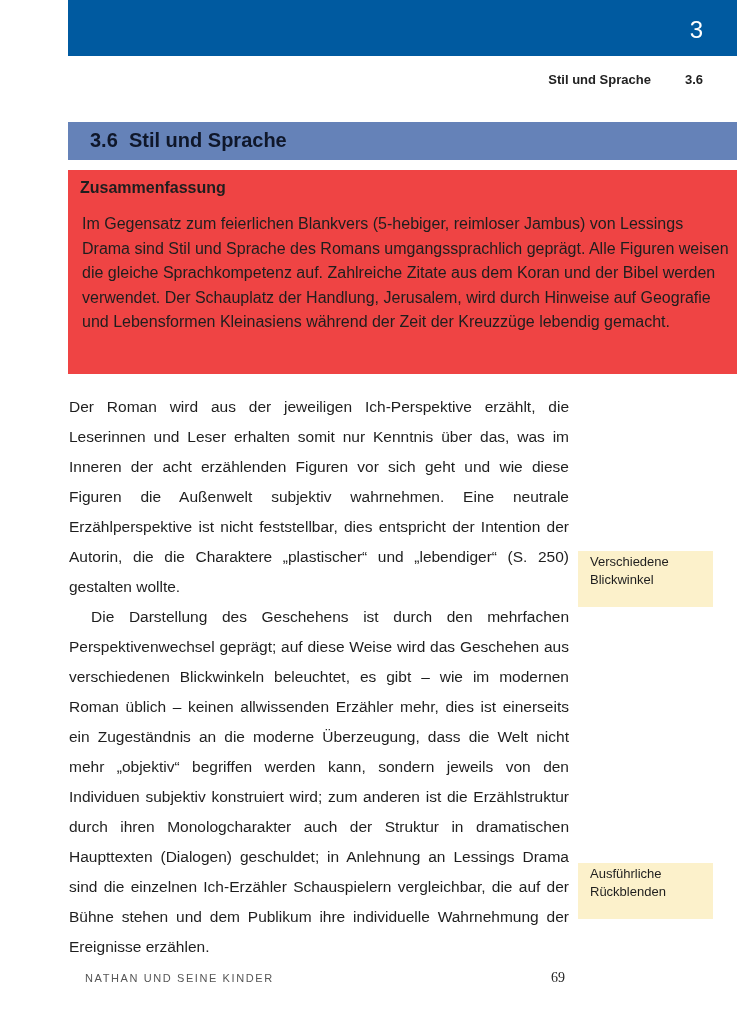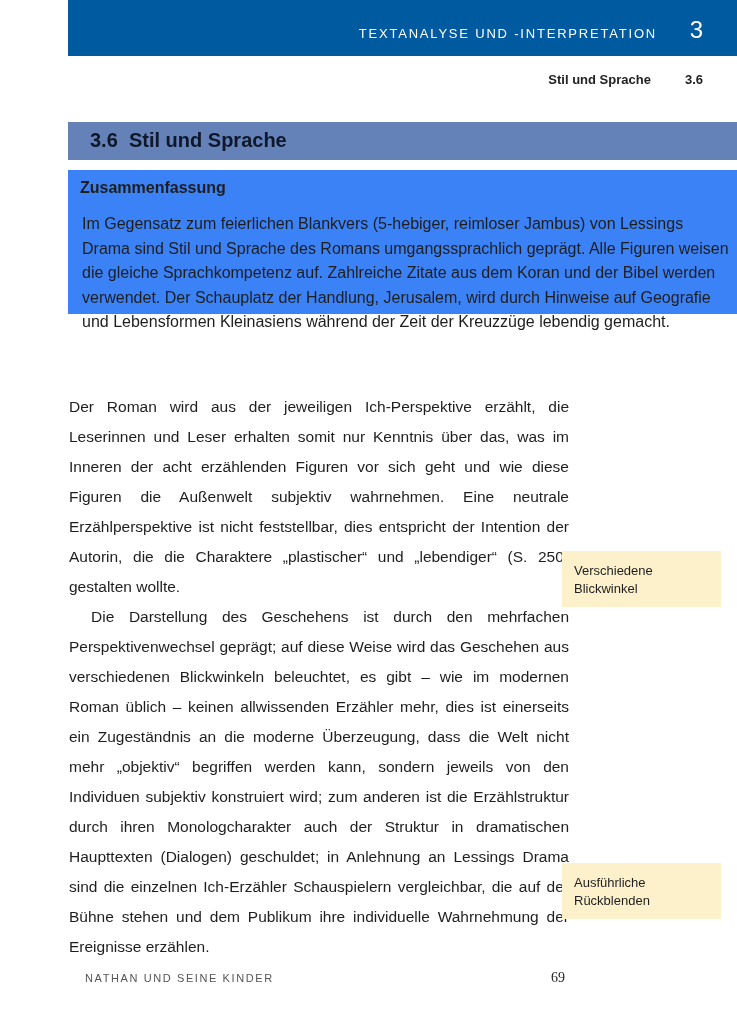--- a/index.html
+++ b/index.html
@@ -5,35 +5,34 @@
   html, body { margin:0; padding:0; }
   body { width:737px; height:1020px; background:#ffffff; position:relative; overflow:hidden;
          font-family:"Liberation Sans", sans-serif; color:#1e1e1e; }
   .top-bar { position:absolute; left:68px; top:0; width:669px; height:56px; background:#005aa0; }
   .top-bar .chapter-title { position:absolute; right:80px; top:26px; color:#fff; font-size:13px; letter-spacing:1.8px; }
   .top-bar .chapter-num { position:absolute; right:34px; top:16px; color:#fff; font-size:24px; }
   .running-head { position:absolute; right:34px; top:72px; font-size:13px; font-weight:bold; color:#222; }
   .running-head .rh-num { margin-left:34px; }
   .section-bar { position:absolute; left:68px; top:122px; width:669px; height:38px; background:#6582b8; }
   .section-bar .section-title { position:absolute; left:22px; top:7px; color:#0f172a; font-size:20px; font-weight:bold; }
-  .summary { position:absolute; left:68px; top:170px; width:669px; height:144px; background:#3b82f6; }
+  .summary { position:absolute; left:68px; top:170px; width:669px; height:204px; background:#ef4444; }
   .summary h2 { margin:0; position:absolute; left:12px; top:9px; font-size:16px; font-weight:bold; }
   .summary p { margin:2px; position:absolute; left:12px; top:40px; width:650px; font-size:16px; line-height:24.5px; }
   .body-text { position:absolute; left:69px; top:392px; width:500px; font-size:15.5px; line-height:30px; text-align:justify; }
   .body-text p { margin:0; }
   .body-text p.indent { text-indent:22px; }
-  .margin-note { position:absolute; left:562px; width:159px; background:#fcf1cb; font-size:13px; line-height:18px; padding:11px 12px; box-sizing:border-box; }
+  .margin-note { position:absolute; left:578px; width:135px; background:#fcf1cb; font-size:13px; line-height:18px; padding:2px 12px; box-sizing:border-box; }
   .footer-left { position:absolute; left:69px; top:972px; font-size:11px; letter-spacing:1.6px; color:#555;padding-left:16px; }
   .footer-page { position:absolute; left:551px; top:970px; font-size:14px; font-family:"Liberation Serif", serif;text-align:center; }
 </style>
 </head>
 <body>
 
 <div class="top-bar">
-  <span class="chapter-title">TEXTANALYSE UND -INTERPRETATION</span>
   <span class="chapter-num">3</span>
 </div>
 
 <div class="running-head">
   <span>Stil und Sprache</span><span class="rh-num">3.6</span>
 </div>
 
 <div class="section-bar">
   <span class="section-title" style="white-space:pre">3.6  Stil und Sprache</span>
 </div>

